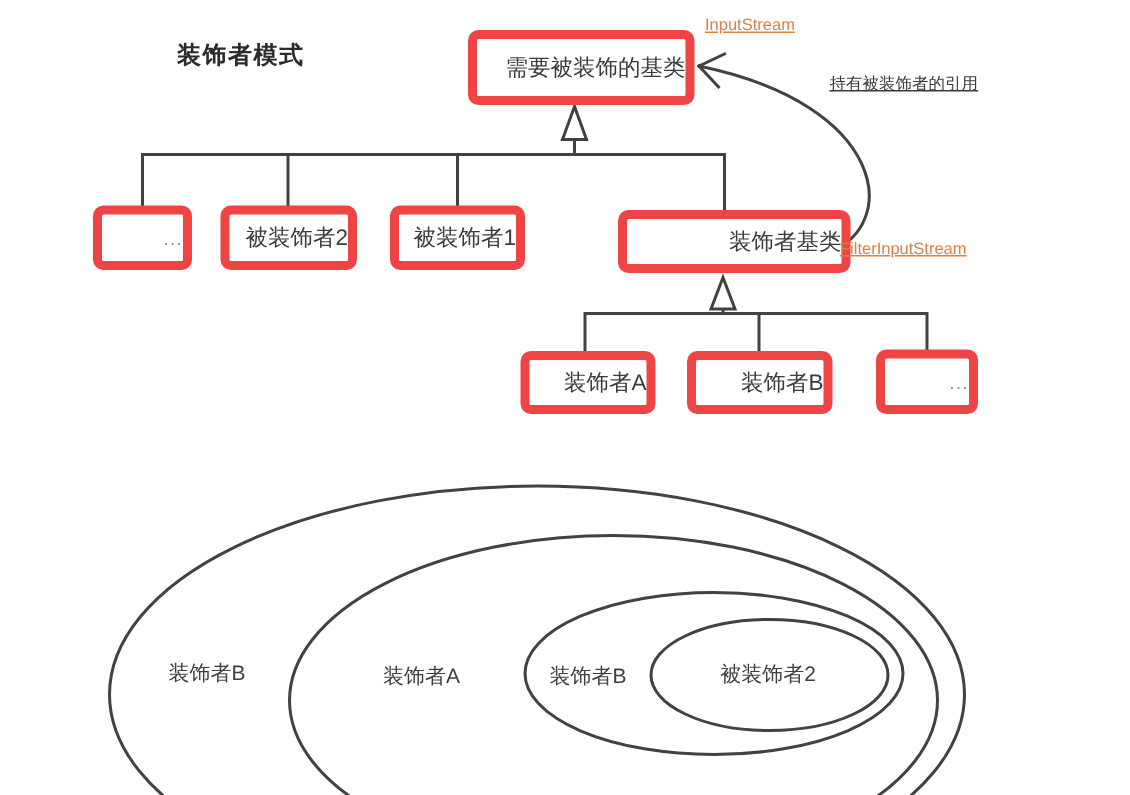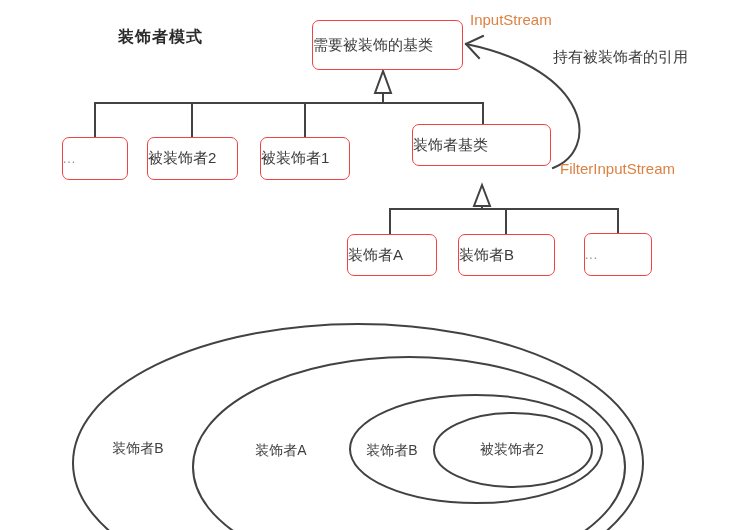--- a/index.html
+++ b/index.html
@@ -35,42 +35,43 @@
     font-size: 16px;
     font-weight: bold;
     letter-spacing: 1px;
     color: #2b2b2b;
     white-space: nowrap;
   }
   .box {
     position: absolute;
     box-sizing: border-box;
     background: #ffffff;
-    border: 1px solid #ef4444;
+    border: 6px solid #ef4444;
     border-radius: 7px;
     display: flex;
     align-items: center;
-    justify-content: flex-start;
+    justify-content: flex-end;
     font-size: 15px;
     color: #3b3b3b;
     white-space: nowrap;
   }
   .box.ellipsis-box { font-size: 12px; color: #8a8a8a; letter-spacing: 1px; }
   .b-base { left: 312px; top: 20px;  width: 151px; height: 50px; }
   .b-d1   { left: 62px;  top: 137px; width: 66px;  height: 43px; }
   .b-d2   { left: 147px; top: 137px; width: 91px;  height: 43px; }
   .b-d3   { left: 260px; top: 137px; width: 90px;  height: 43px; }
-  .b-db   { left: 412px; top: 124px; width: 139px; height: 42px; }
+  .b-db   { left: 412px; top: 140px; width: 155px; height: 42px; }
   .b-a    { left: 347px; top: 234px; width: 90px;  height: 42px; }
   .b-b    { left: 458px; top: 234px; width: 97px;  height: 42px; }
   .b-e    { left: 584px; top: 233px; width: 68px;  height: 43px; }
   .ann {
     position: absolute;
-    font-size: 15px;
+    font-size: 11px;
     white-space: nowrap;
+    text-decoration: underline;
   }
   .ann.orange { color: #DD8142; }
   .ann-is  { left: 470px; top: 11px; }
   .ann-hr  { left: 553px; top: 48px; color: #3b3b3b; }
   .ann-fis { left: 560px; top: 160px; }
   .onion-label {
     position: absolute;
     transform: translate(-50%, -50%);
     font-size: 14px;
     color: #3f3f3f;

